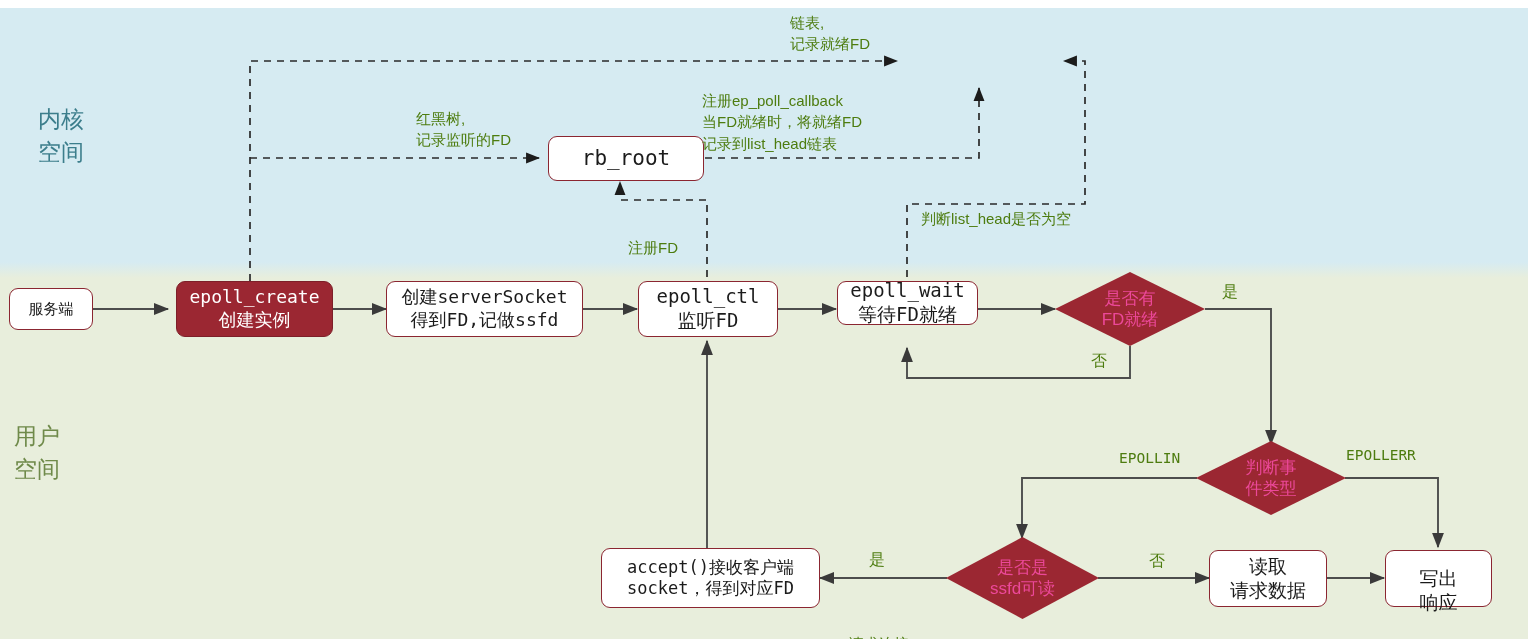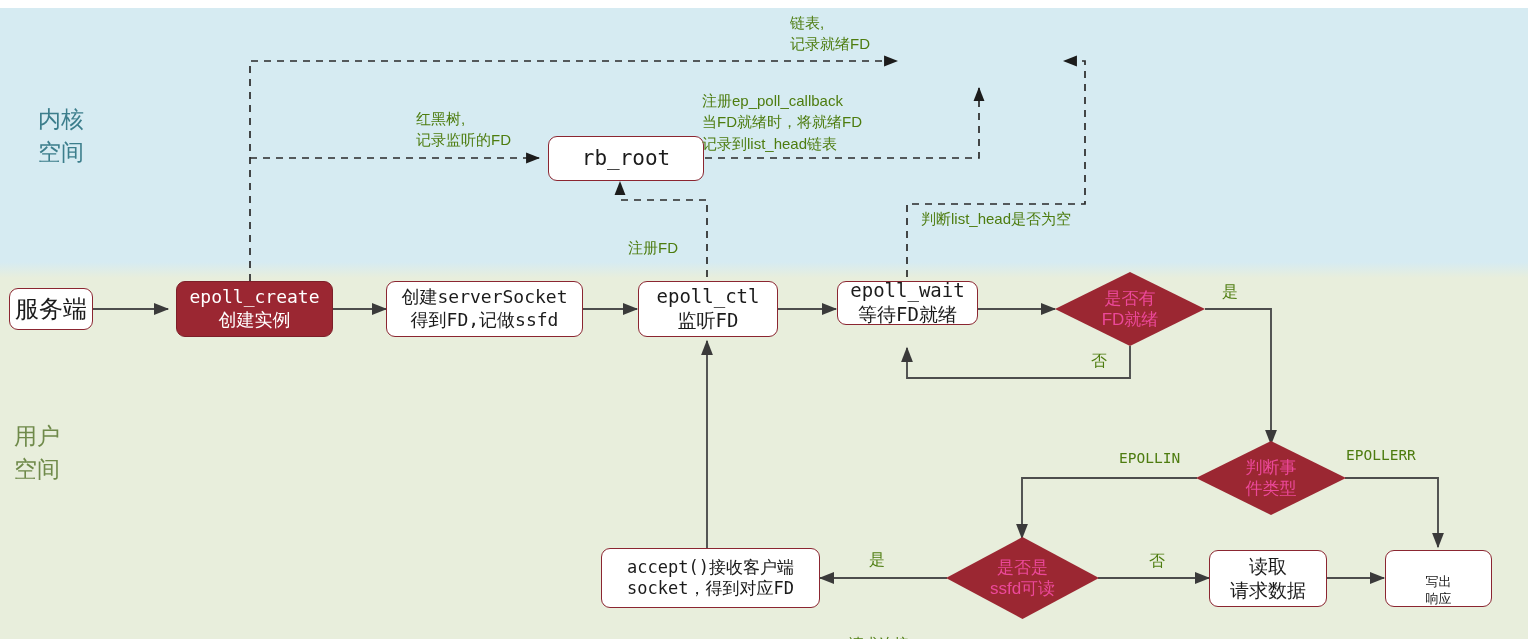--- a/index.html
+++ b/index.html
@@ -109,21 +109,21 @@
 记录监听的FD</div>
   <div class="elabel" style="left:790px;top:12px;text-align:left;">链表,
 记录就绪FD</div>
   <div class="elabel" style="left:702px;top:90px;text-align:left;">注册ep_poll_callback
 当FD就绪时，将就绪FD
 记录到list_head链表</div>
   <div class="elabel" style="left:628px;top:237px;">注册FD</div>
   <div class="elabel" style="left:921px;top:208px;">判断list_head是否为空</div>
 
   <div class="node plain" style="left:9px;top:288px;width:84px;height:42px;">
-    <div class="txt" style="font-size:24px;">服务端</div>
+    <div class="txt" style="font-size:15px;">服务端</div>
   </div>
 
   <div class="node filled" style="left:176px;top:281px;width:157px;height:56px;">
     <div class="txt mono" style="font-size:18px;">epoll_create
 创建实例</div>
   </div>
 
   <div class="node plain" style="left:386px;top:281px;width:197px;height:56px;">
     <div class="txt mono" style="font-size:18px;">创建serverSocket
 得到FD,记做ssfd</div>
@@ -161,21 +161,21 @@
     <div class="txt mono" style="font-size:17px;">accept()接收客户端
 socket，得到对应FD</div>
   </div>
 
   <div class="node plain" style="left:1209px;top:550px;width:118px;height:57px;">
     <div class="txt" style="font-size:19px;">读取
 请求数据</div>
   </div>
 
   <div class="node plain" style="left:1385px;top:550px;width:107px;height:57px;">
-    <div class="txt" style="font-size:13px;margin-top:24px;">写出
+    <div class="txt" style="font-size:19px;margin-top:24px;">写出
 响应</div>
   </div>
 
   <div class="elabel big" style="left:1222px;top:281px;">是</div>
   <div class="elabel big" style="left:1091px;top:350px;">否</div>
   <div class="elabel mono" style="left:1119px;top:448px;">EPOLLIN</div>
   <div class="elabel mono" style="left:1346px;top:445px;">EPOLLERR</div>
   <div class="elabel big" style="left:869px;top:549px;">是</div>
   <div class="elabel" style="left:829px;top:592px;margin-top:41px;">FD请求连接</div>
   <div class="elabel big" style="left:1149px;top:550px;">否</div>

